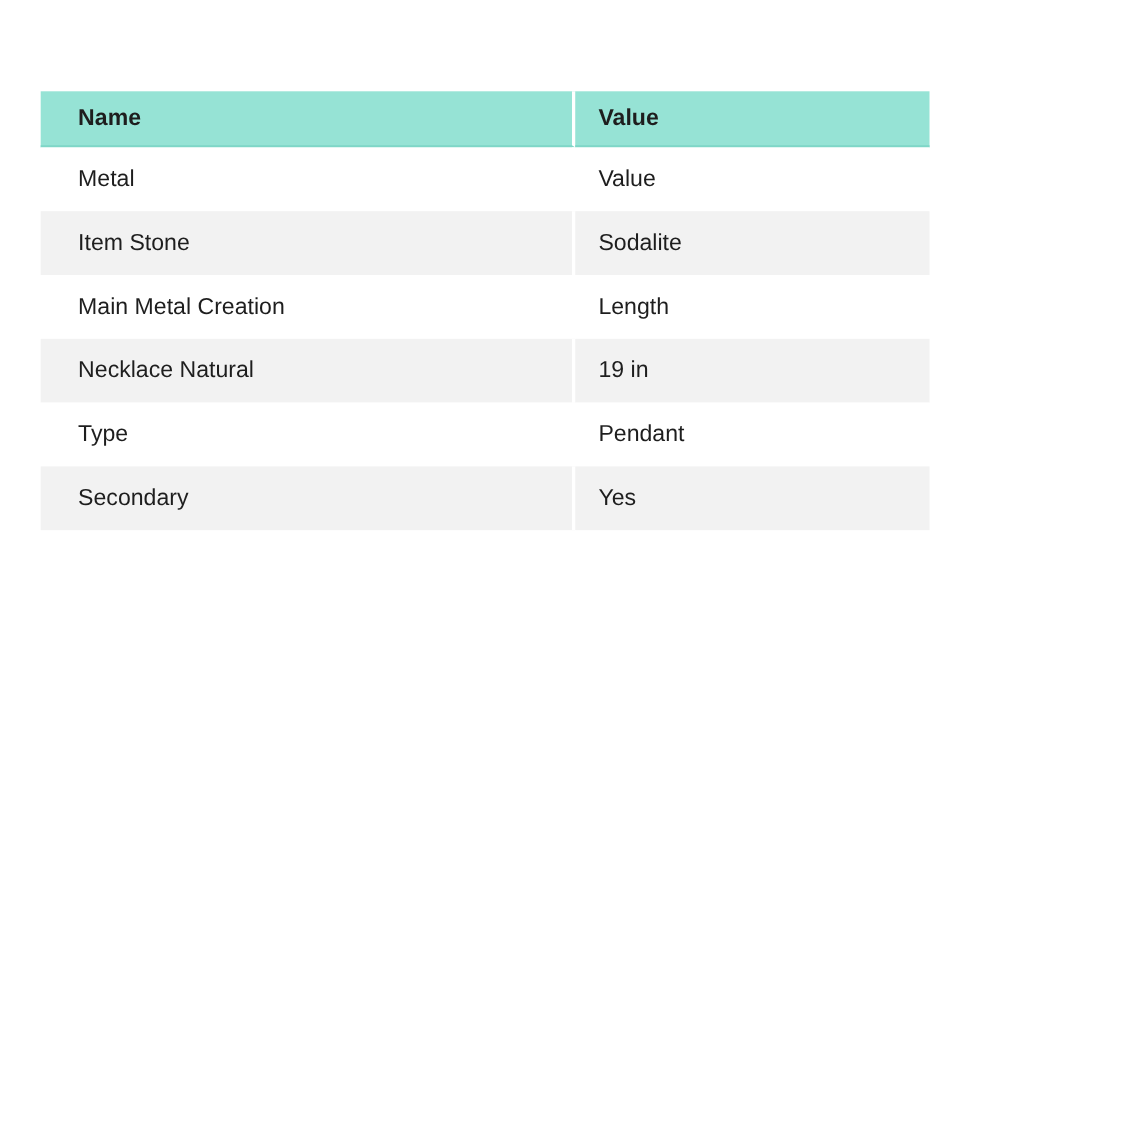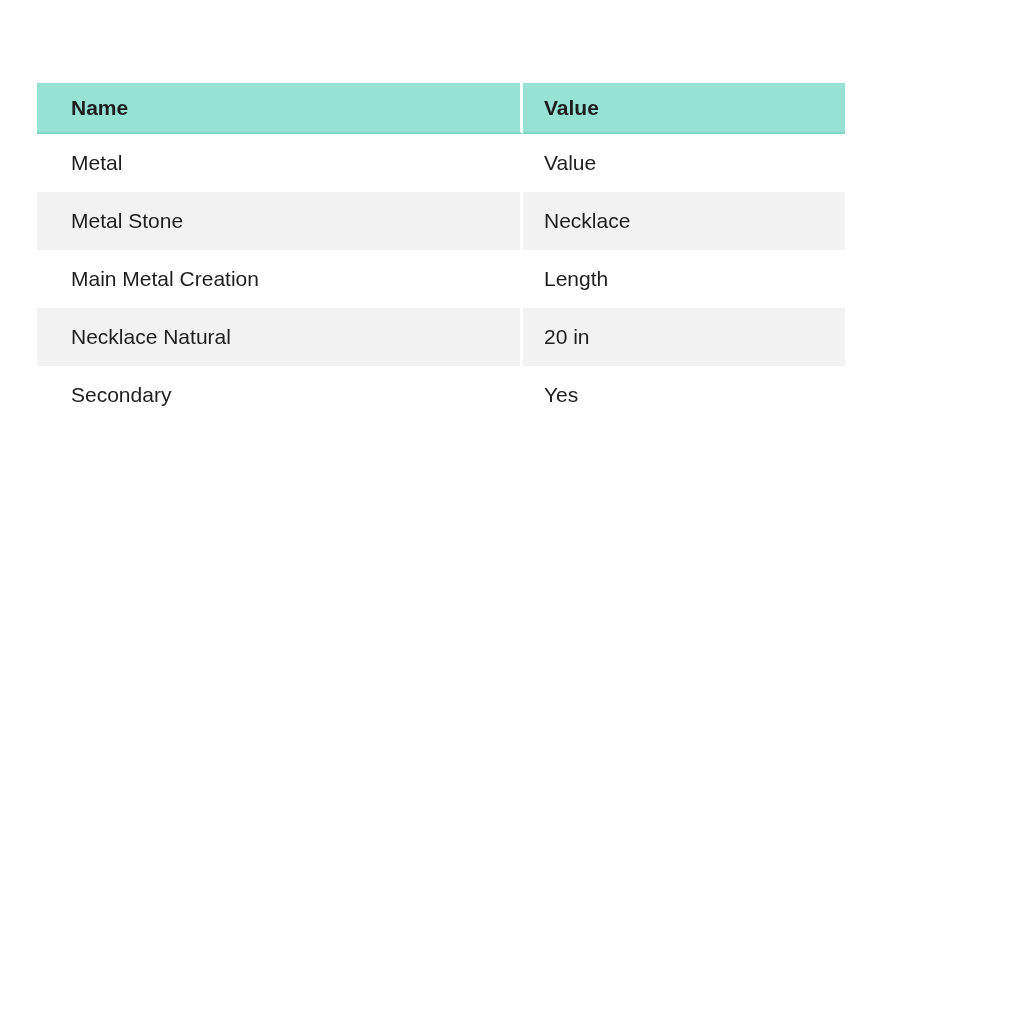--- a/index.html
+++ b/index.html
@@ -73,30 +73,34 @@
         <th class="name-head">Name</th>
         <th class="value-head">Value</th>
       </tr>
     </thead>
     <tbody>
       <tr>
         <td class="name-cell">Metal</td>
         <td class="value-cell">Value</td>
       </tr>
       <tr>
-        <td class="name-cell">Metal Stone</td>
-        <td class="value-cell">Necklace</td>
+        <td class="name-cell">Item Stone</td>
+        <td class="value-cell">Sodalite</td>
       </tr>
       <tr>
         <td class="name-cell">Main Metal Creation</td>
         <td class="value-cell">Length</td>
       </tr>
       <tr>
         <td class="name-cell">Necklace Natural</td>
-        <td class="value-cell">20 in</td>
+        <td class="value-cell">19 in</td>
+      </tr>
+      <tr>
+        <td class="name-cell">Type</td>
+        <td class="value-cell">Pendant</td>
       </tr>
       <tr>
         <td class="name-cell">Secondary</td>
         <td class="value-cell">Yes</td>
       </tr>
     </tbody>
   </table>
 </div>
 
 </body></html>

